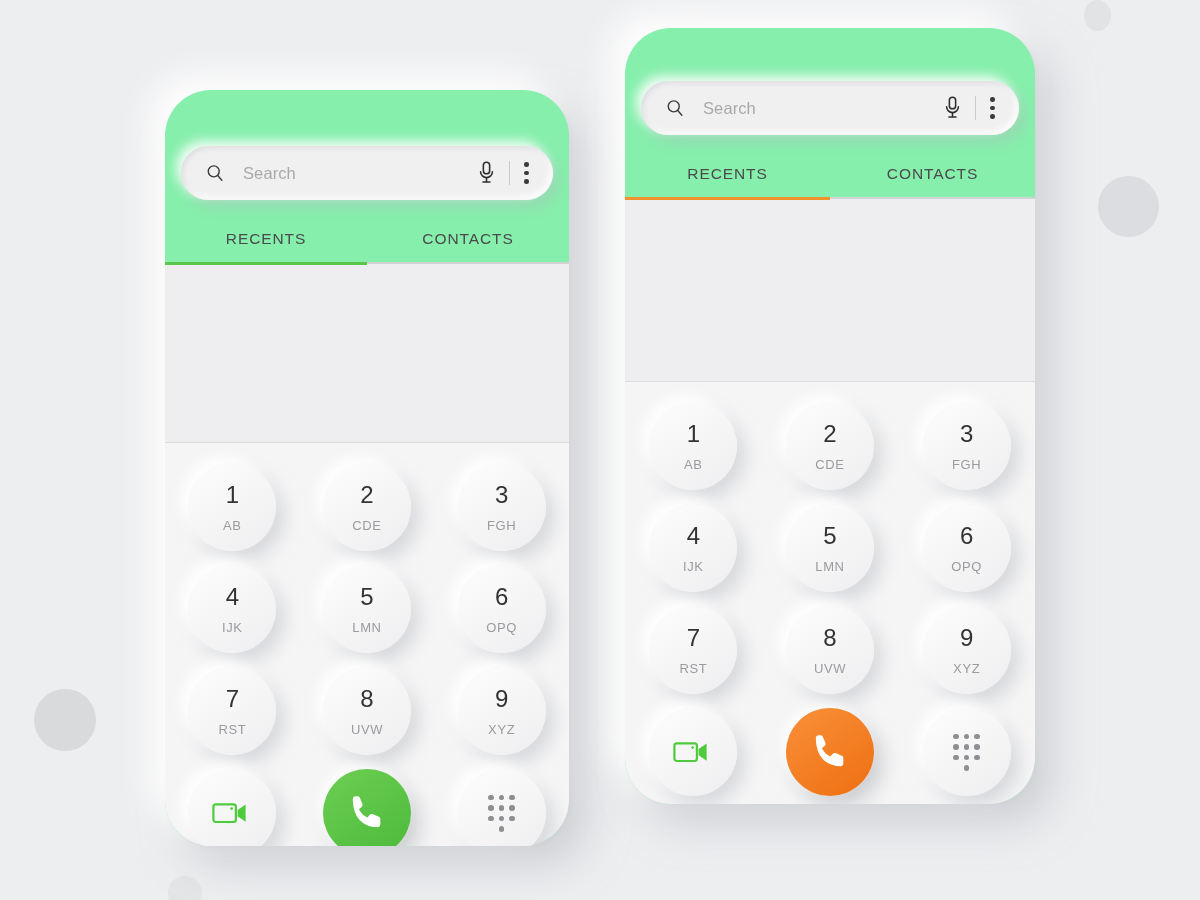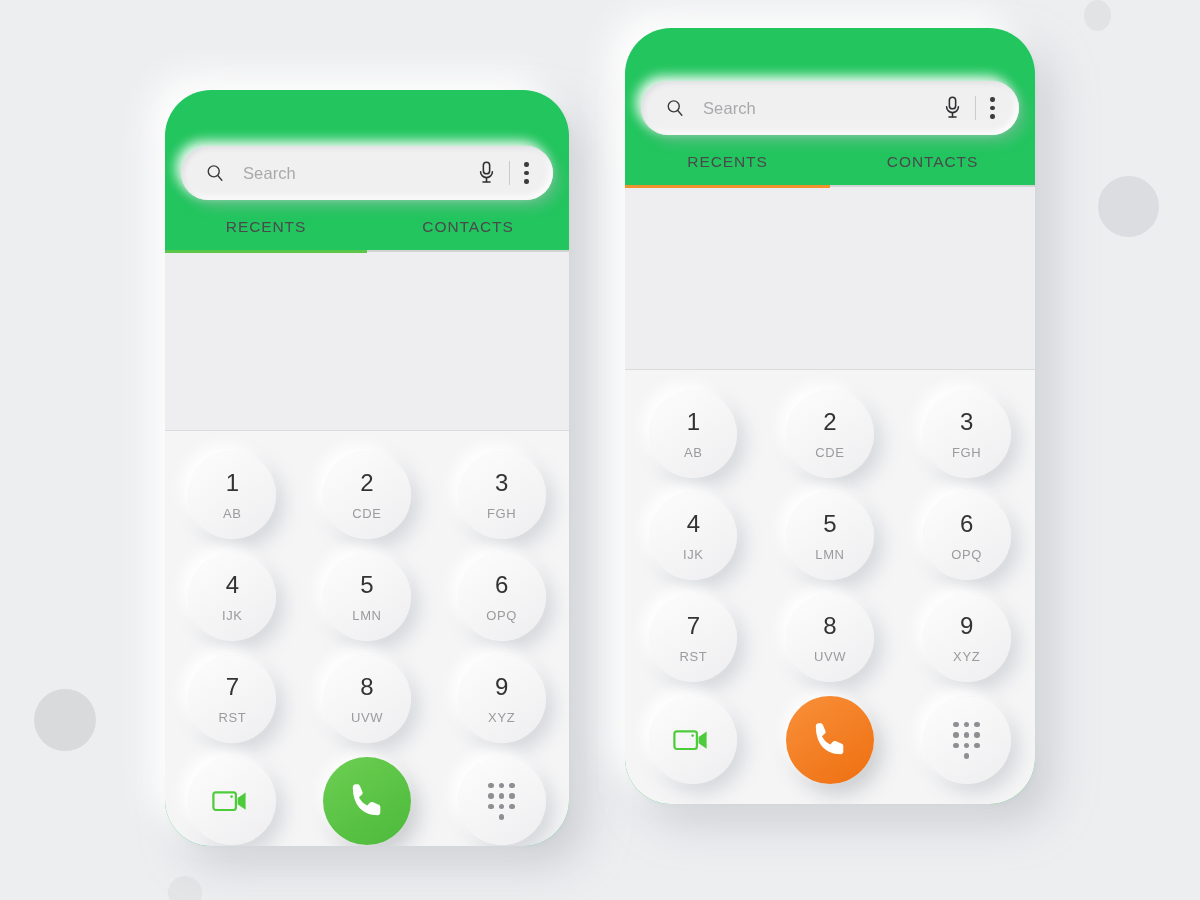--- a/index.html
+++ b/index.html
@@ -23,21 +23,21 @@
     pointer-events: none;
   }
   .deco.d1 { left: 1084px; top: 0px;   width: 27px; height: 31px; background:#e2e3e5; }
   .deco.d2 { left: 1098px; top: 176px; width: 61px; height: 61px; background:#dcdde0; }
   .deco.d3 { left: 34px;   top: 689px; width: 62px; height: 62px; background:#d9dadc; }
   .deco.d4 { left: 168px;  top: 876px; width: 34px; height: 34px; background:#e4e5e7; }
 
   
   .panel {
     position: absolute;
-    background: #22c55e;
+    background: #86efac;
     overflow: hidden;
   }
   .panel-left {
     left: 165px;
     top: 90px;
     width: 404px;
     height: 756px;
     border-radius: 46px;
     box-shadow:
       -16px -16px 34px rgba(255,255,255,0.95),
@@ -106,21 +106,21 @@
   .dots-icon i {
     display: block;
     width: 4.5px; height: 4.5px;
     border-radius: 50%;
     background: #3b3b3d;
   }
 
   
   .tabs {
     display: flex;
-    margin-top: 12px;
+    margin-top: 24px;
     position: relative;
   }
   .tab {
     flex: 1 1 50%;
     text-align: center;
     font-size: 15.5px;
     letter-spacing: 0.9px;
     color: #4a4a4c;
     padding: 6px 0 14px 0;
   }

